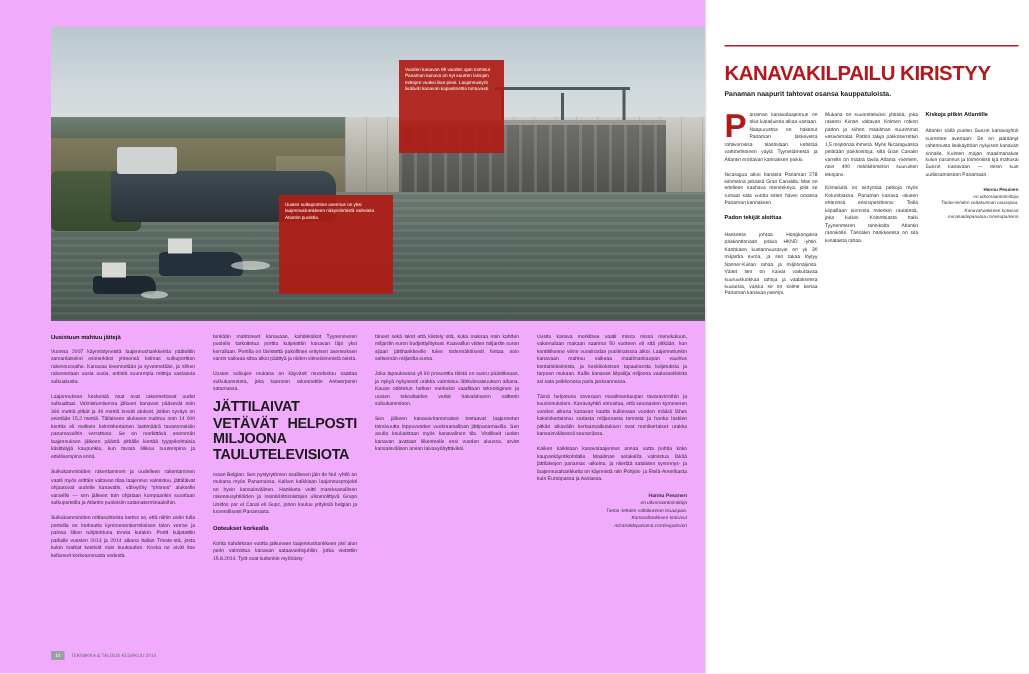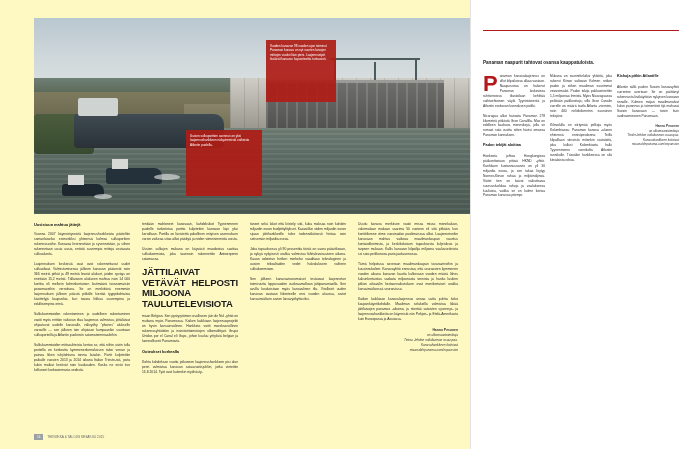--- a/index.html
+++ b/index.html
@@ -5,21 +5,21 @@
   html,body{margin:0;padding:0;}
   body{
     width:686px;height:449px;overflow:hidden;
     background:#ffffff;
     font-family:"Liberation Sans", sans-serif;
     color:#231f20;
   }
   .page{position:relative;width:686px;height:449px;overflow:hidden;background:#fff;}
 
   
-  .left-page{position:absolute;left:0;top:0;width:470px;height:449px;background:#fef9c3;}
+  .left-page{position:absolute;left:0;top:0;width:470px;height:449px;background:#f0abfc;}
 
   
   .photo{position:absolute;left:34px;top:18px;width:436px;height:196px;overflow:hidden;background:#6f7f87;}
   .sky{position:absolute;left:0;top:0;width:100%;height:78px;
     background:linear-gradient(180deg,#b9c7cf 0%,#cdd6da 45%,#dfe3e2 100%);}
   .far-shore{position:absolute;left:0;top:60px;width:100%;height:16px;
     background:linear-gradient(180deg,#5d6f63 0%,#44523f 100%);opacity:.85;}
   .water{position:absolute;left:0;top:110px;width:100%;height:86px;
     background:linear-gradient(180deg,#6e7d74 0%,#5a6a63 40%,#4a5952 100%);}
   .water:after{content:"";position:absolute;left:0;top:0;width:100%;height:100%;
@@ -166,20 +166,21 @@
 
     <div class="folio">
       <span class="pg">14</span>
       <span>TEKNIIKKA &amp; TALOUS  KESÄKUU 2015</span>
     </div>
   </div>
 
   <div class="right-page">
     <div class="red-trim" style="left:12px;top:30px;width:196px;height:1px;background:#b3181c;"></div>
 
+    <div class="headline">KANAVAKILPAILU KIRISTYY</div>
     <div class="standfirst">Panaman naapurit tahtovat osansa kauppatuloista.</div>
 
     <div class="rcols">
       <div class="rcol rc1">
         <p><span class="dropcap">P</span><span>anaman kanavalaajennus on ollut kilpailuissa alkaa vastaan. Naapurustoa on hakenut Panaman laskevissa rahtivirroissa tilastoilaan kehittää vaihtoehtoinen väylä Tyynistämestä ja Atlantin erottavan kannaksen poikki.</span></p>
         <p>Nicaragua alkoi hanasta Panaman 278 kilometriä pitkästä Gran Canalilla. Mas on edelleen kaahava meneskeyä, jolla se rumaat sata vuotta sitten hävisi omassa Panaman kannaksen.</p>
         <p class="rsub">Padon tekijät aloittaa</p>
         <p>Hankeeta johtaa Hongkongissa pääkonttoriaan pitävä HKND -yhtiö. Kanhkaen kustannuusarvio on yli 30 miljardia euroa, ja sen takaa löytyy Nanner-Kiinan rahaa ja miljöönäljinsä. Väitet tien on kaivat vaikuttavaa suuruusluokkaa rahoja ja vaalaksessa kuuluisia, vaikka se on kolme kertaa Panaman kanavaa pitempi.</p>
       </div>
 

